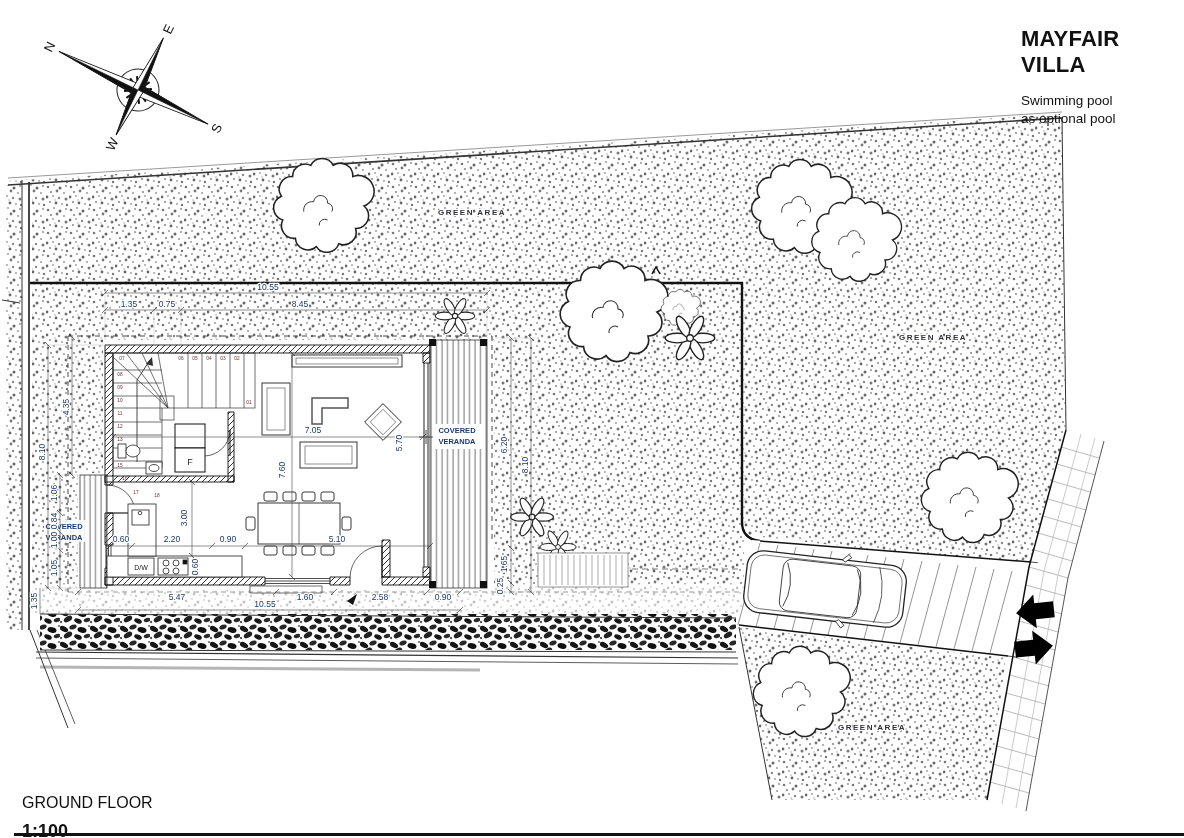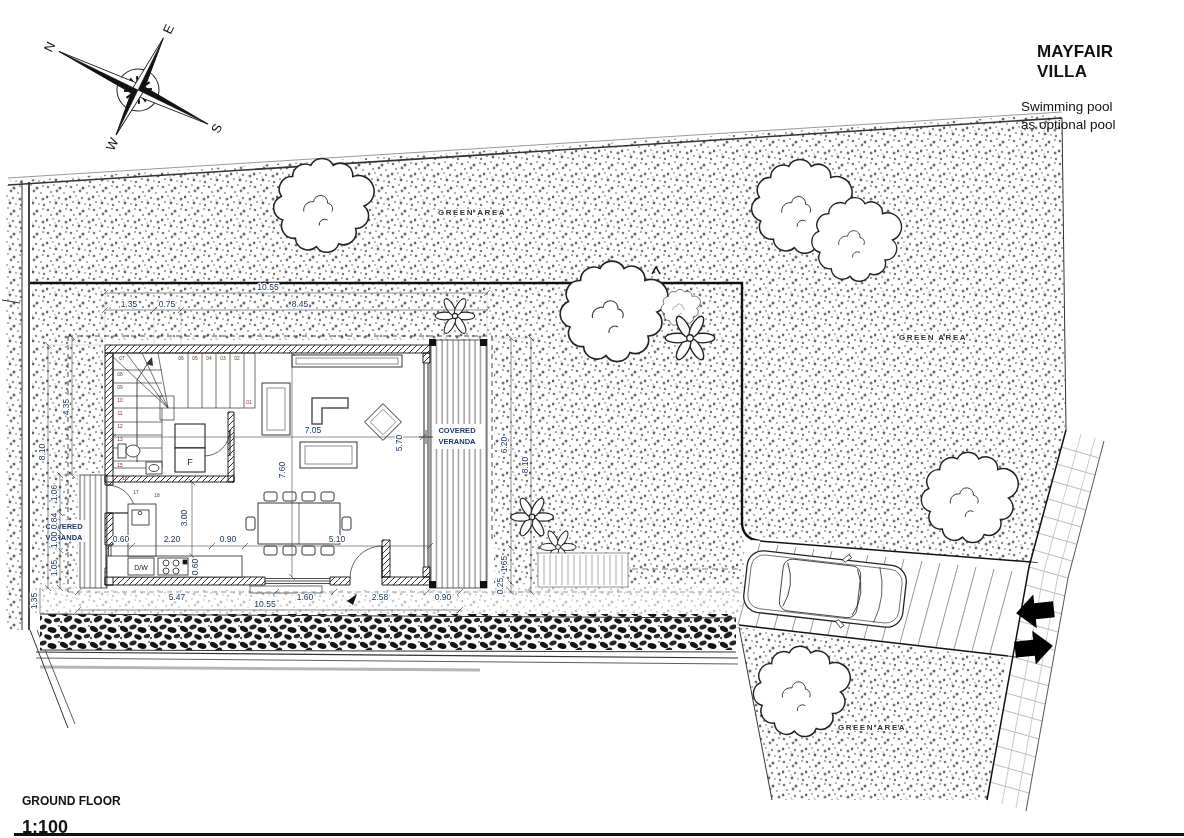--- a/index.html
+++ b/index.html
@@ -1,23 +1,23 @@
 <!DOCTYPE html>
 <html><head>
 <meta charset="utf-8">
 <style>
   html,body{margin:0;padding:0;background:#fff;}
   #page{position:relative;width:1184px;height:838px;background:#fff;overflow:hidden;
         font-family:"Liberation Sans",sans-serif;color:#111;}
   #plan-svg{position:absolute;left:0;top:0;}
   .hdr{position:absolute;left:1021px;top:26px;width:160px;}
-  .hdr h1{font-size:17px;font-weight:bold;margin:16px;letter-spacing:.2px;}
+  .hdr h1{font-size:22px;font-weight:bold;margin:0;letter-spacing:.2px;}
   .hdr p{font-size:13.5px;margin:14px 0 0 0;line-height:18px;}
   .ftr{position:absolute;left:22px;top:794px;}
-  .ftr .t1{font-size:12px;font-weight:bold;}
+  .ftr .t1{font-size:16px;font-weight:normal;}
   .ftr .t2{font-size:18px;font-weight:bold;margin-top:9px;}
   text{font-family:"Liberation Sans",sans-serif;}
   .dim{font-size:8.5px;fill:#1c3a6b;paint-order:stroke;stroke:#fff;stroke-width:2.5px;text-anchor:middle;}
   .ga{font-size:8px;font-weight:bold;fill:#31313b;letter-spacing:1.5px;text-anchor:middle;
       paint-order:stroke;stroke:#fff;stroke-width:2px;}
   .room{font-size:7.5px;font-weight:bold;fill:#1c3a6b;text-anchor:middle;}
   .appl{font-size:7px;fill:#222;text-anchor:middle;}
   .stepn{font-size:4.8px;fill:#7a2b2b;text-anchor:middle;}
   .cmp{font-size:13px;fill:#111;text-anchor:middle;}
 </style>

